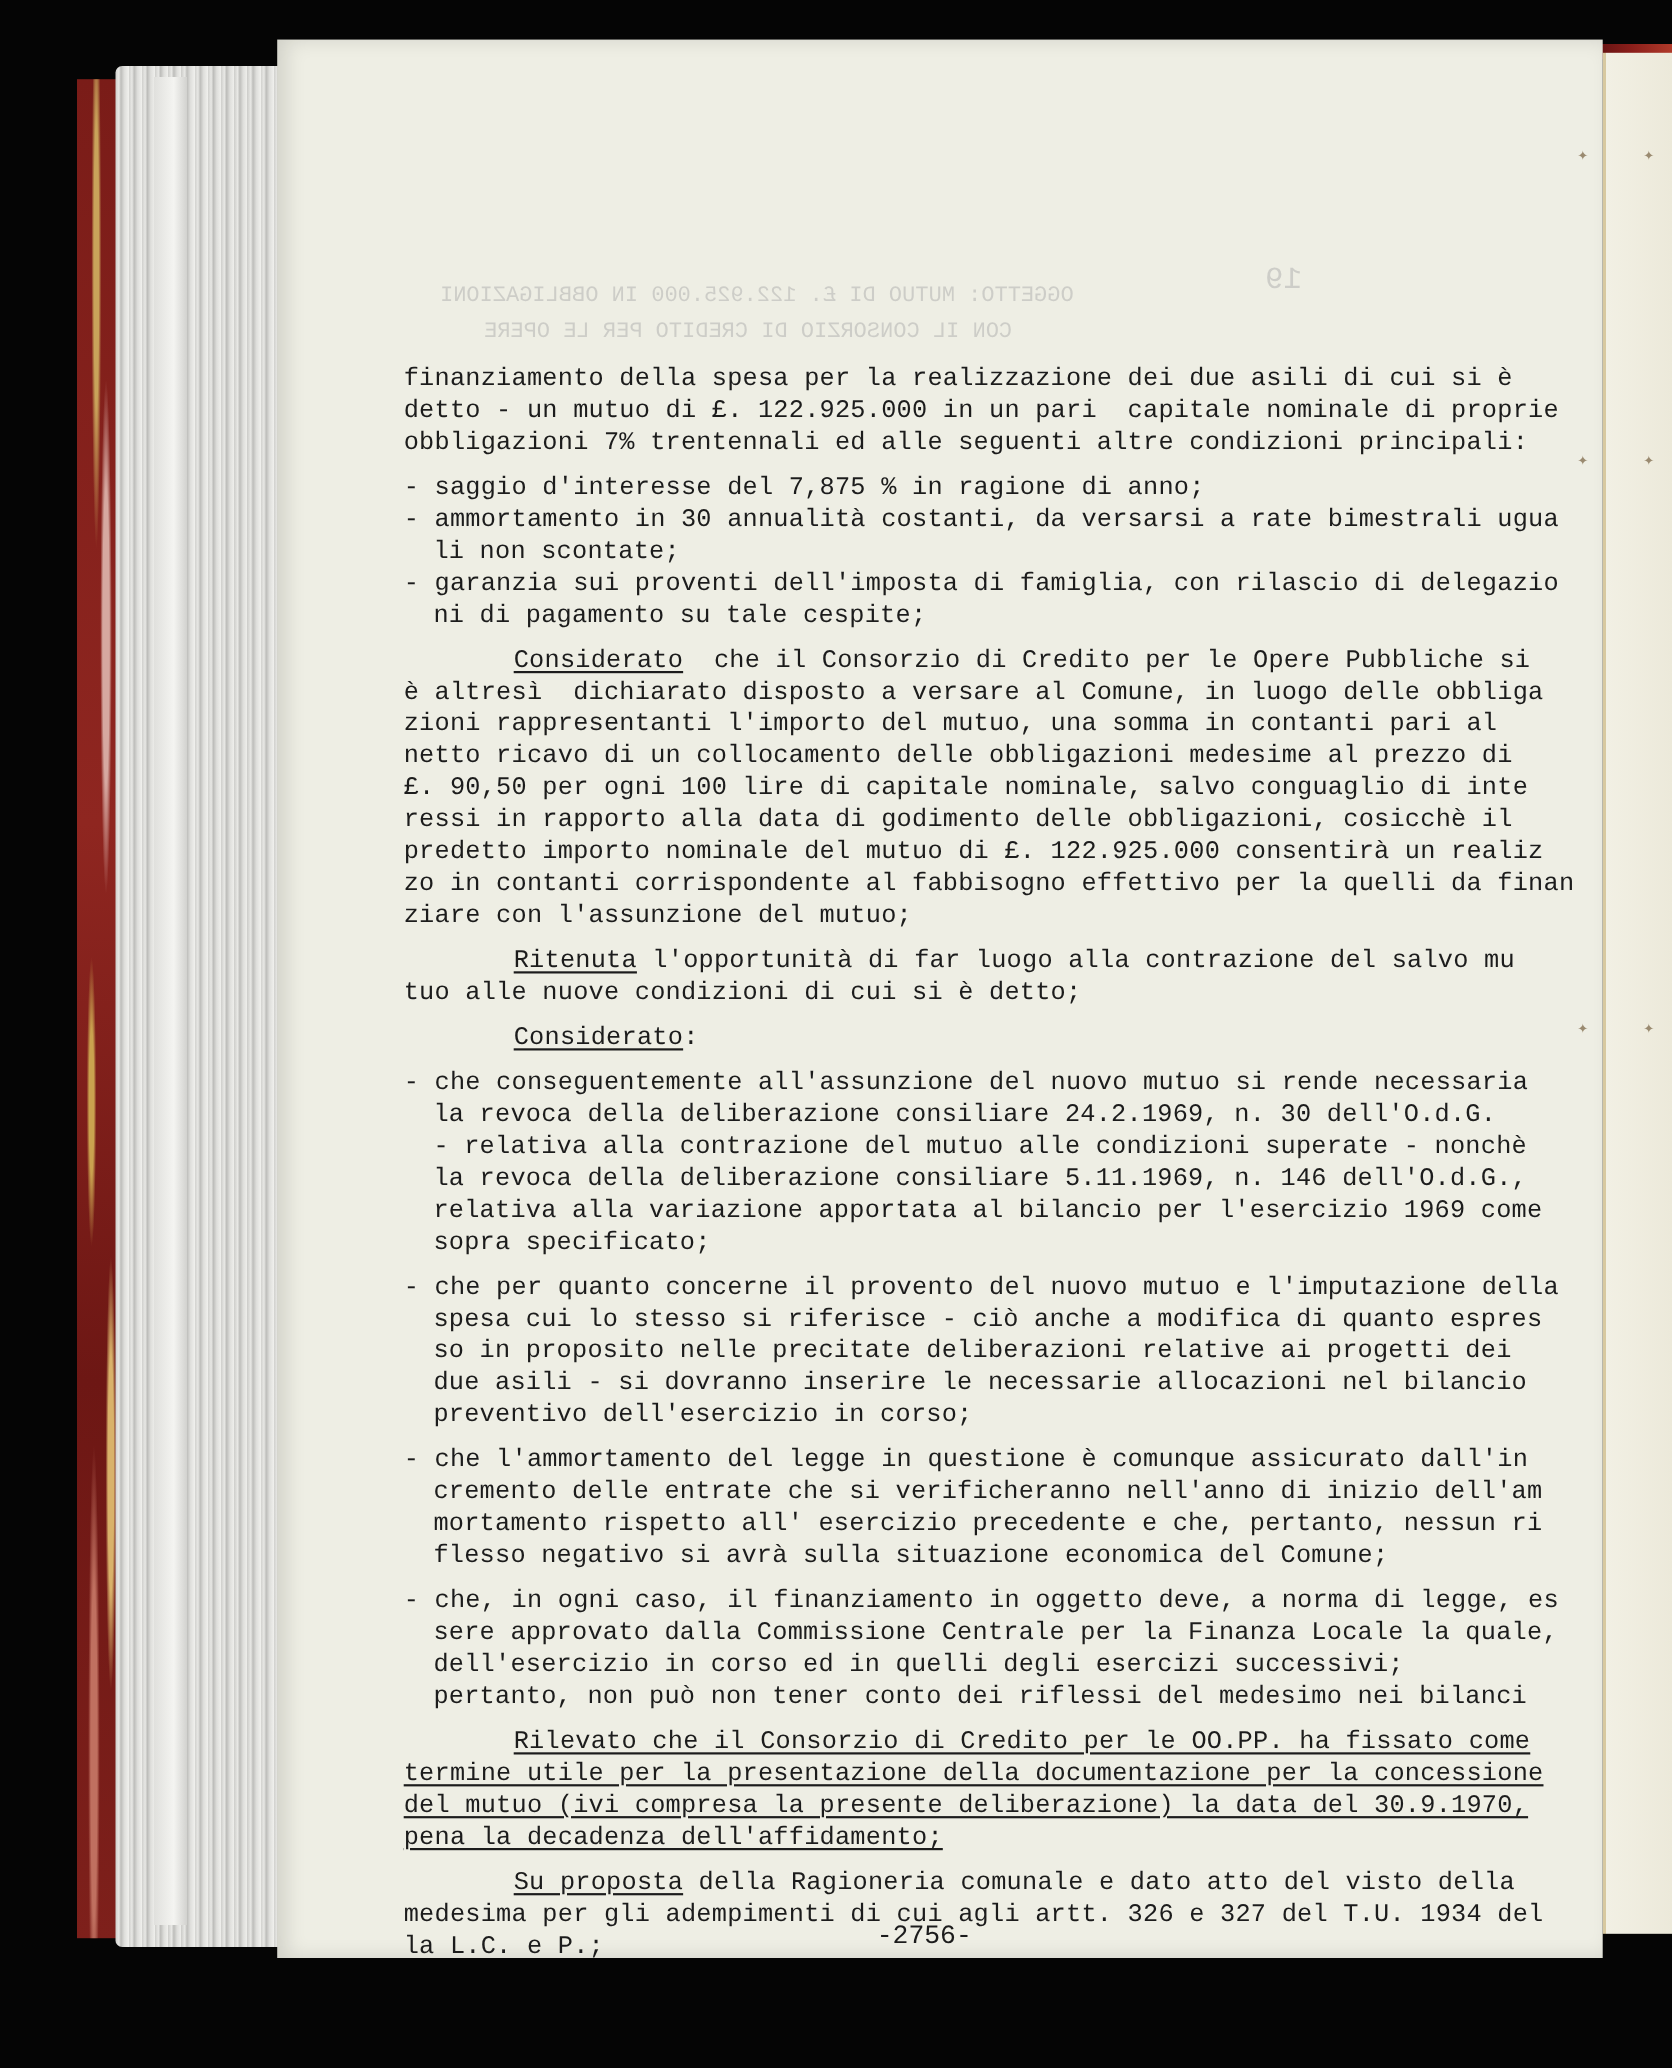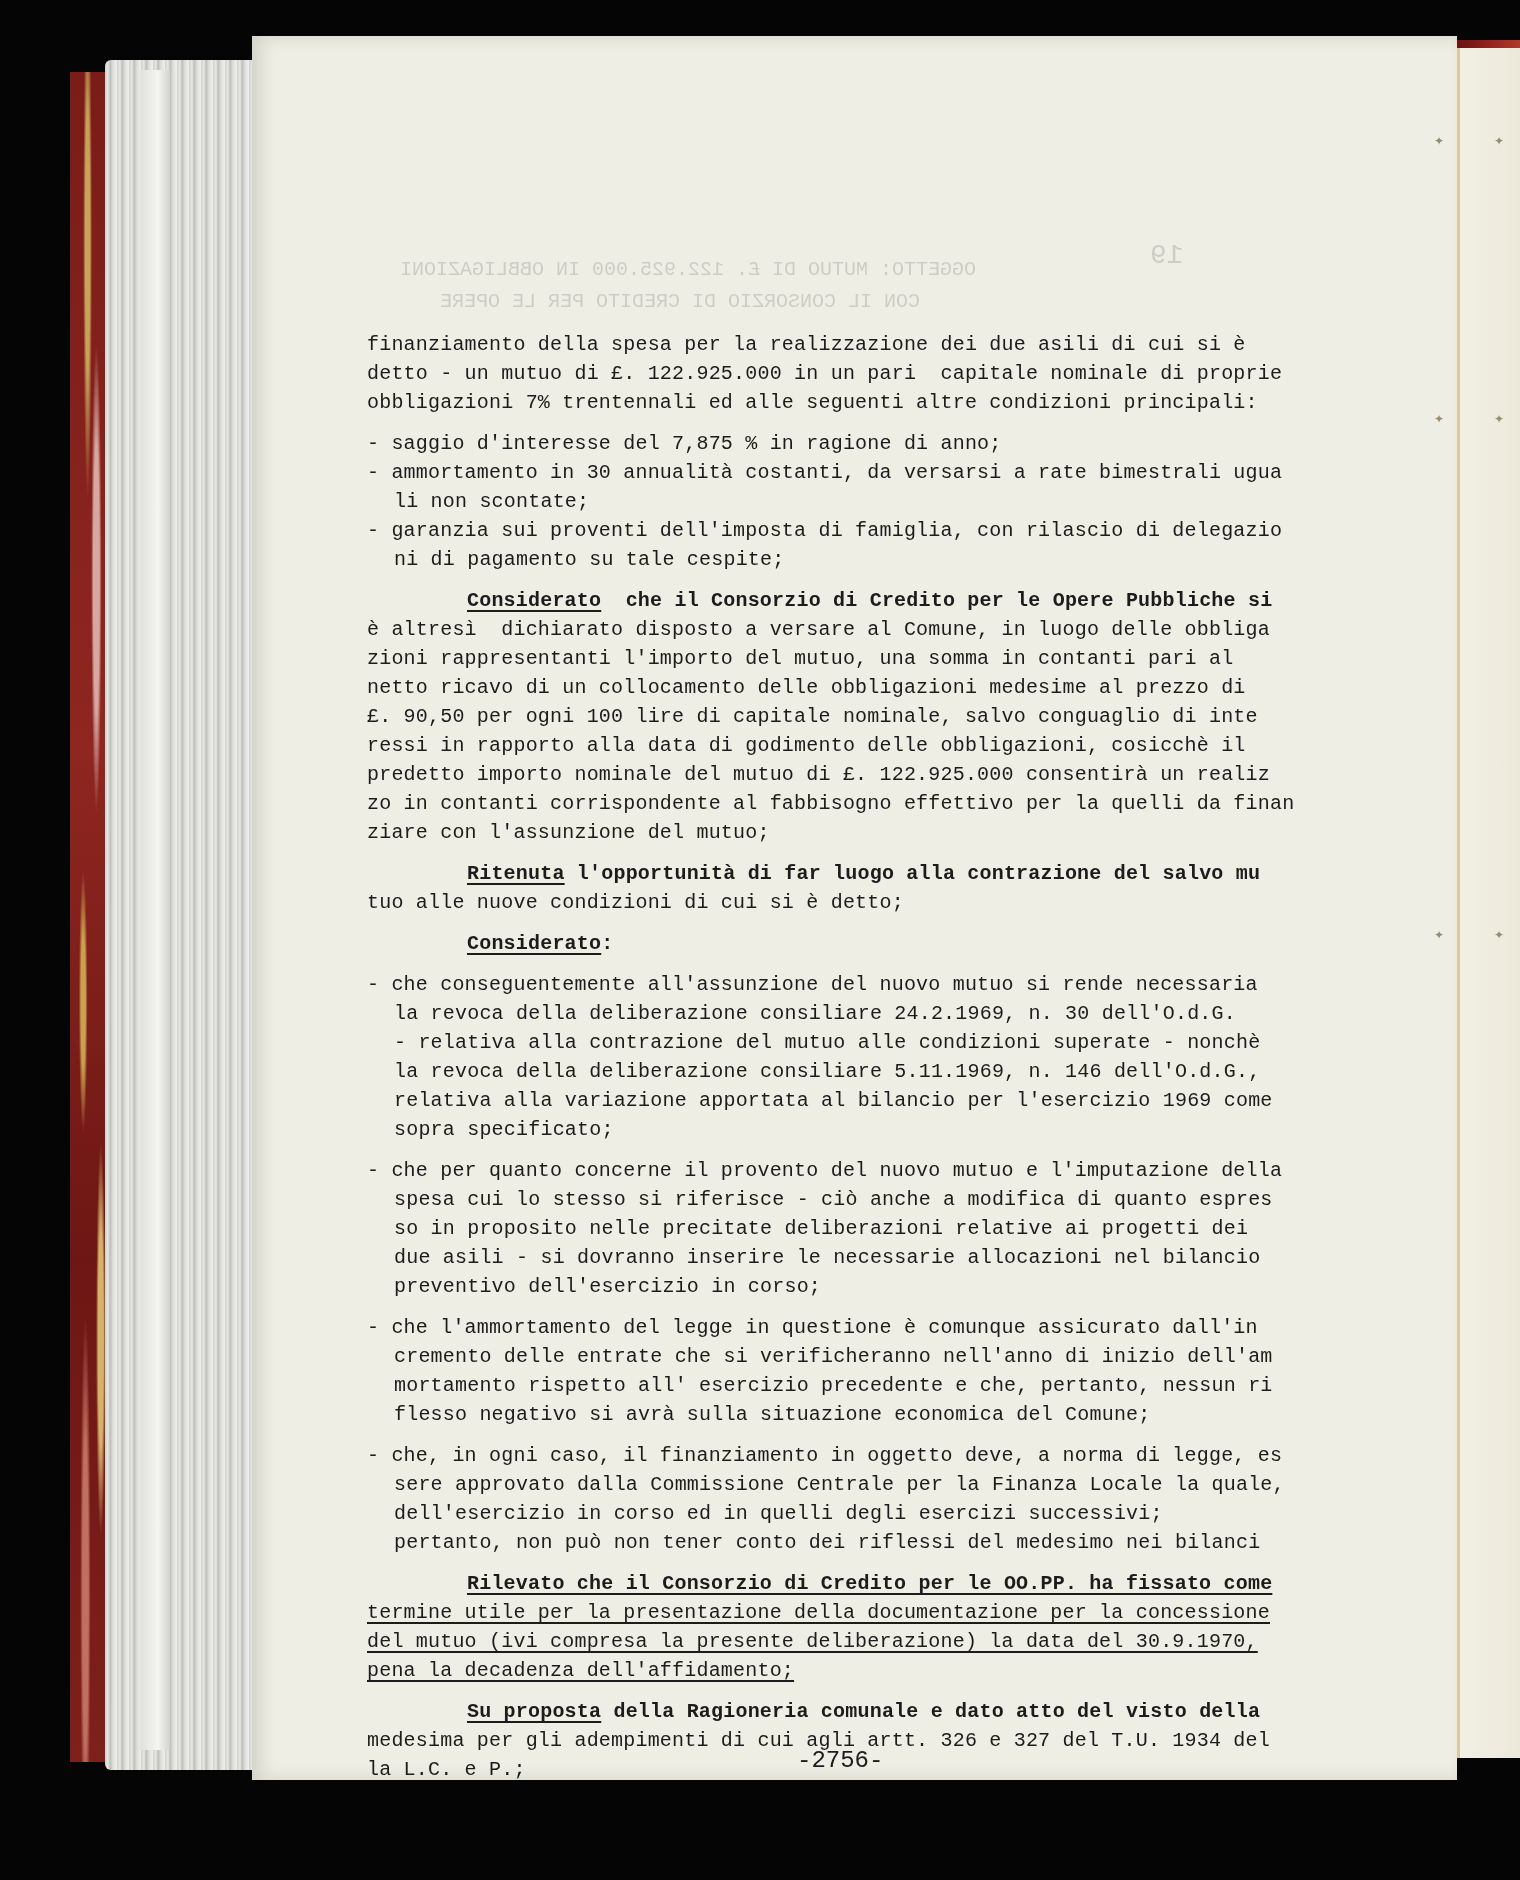--- a/index.html
+++ b/index.html
@@ -52,26 +52,26 @@
   }
   
   .ghost {
     position: absolute; color: rgba(90,90,100,0.22);
     font-family: "Liberation Mono", monospace; font-size: 20px;
     transform: scaleX(-1); white-space: pre; pointer-events: none;
   }
   
   .text {
     position: absolute; left: 367px; top: 330px; width: 925px;
-    color: #1c1c1c; font-size: 20px; line-height: 29px;
+    color: #1c1c1c; font-size: 23px; line-height: 29px;
     letter-spacing: 0.2px;
   }
   .line { white-space: pre; height: 29px; }
   .gap { height: 12px; }
-  .indent { padding-left: 100px; font-weight: bold; }
+  .indent { padding-left: 100px; }
   .bullet-cont { padding-left: 27px; }
   .u { text-decoration: underline; text-decoration-thickness: 2px; text-underline-offset: 4px; }
   .page-number {
     position: absolute; left: 797px; top: 1747px;
     font-size: 24px; color: #1c1c1c;
   }
 </style>
 </head>
 <body>
 

